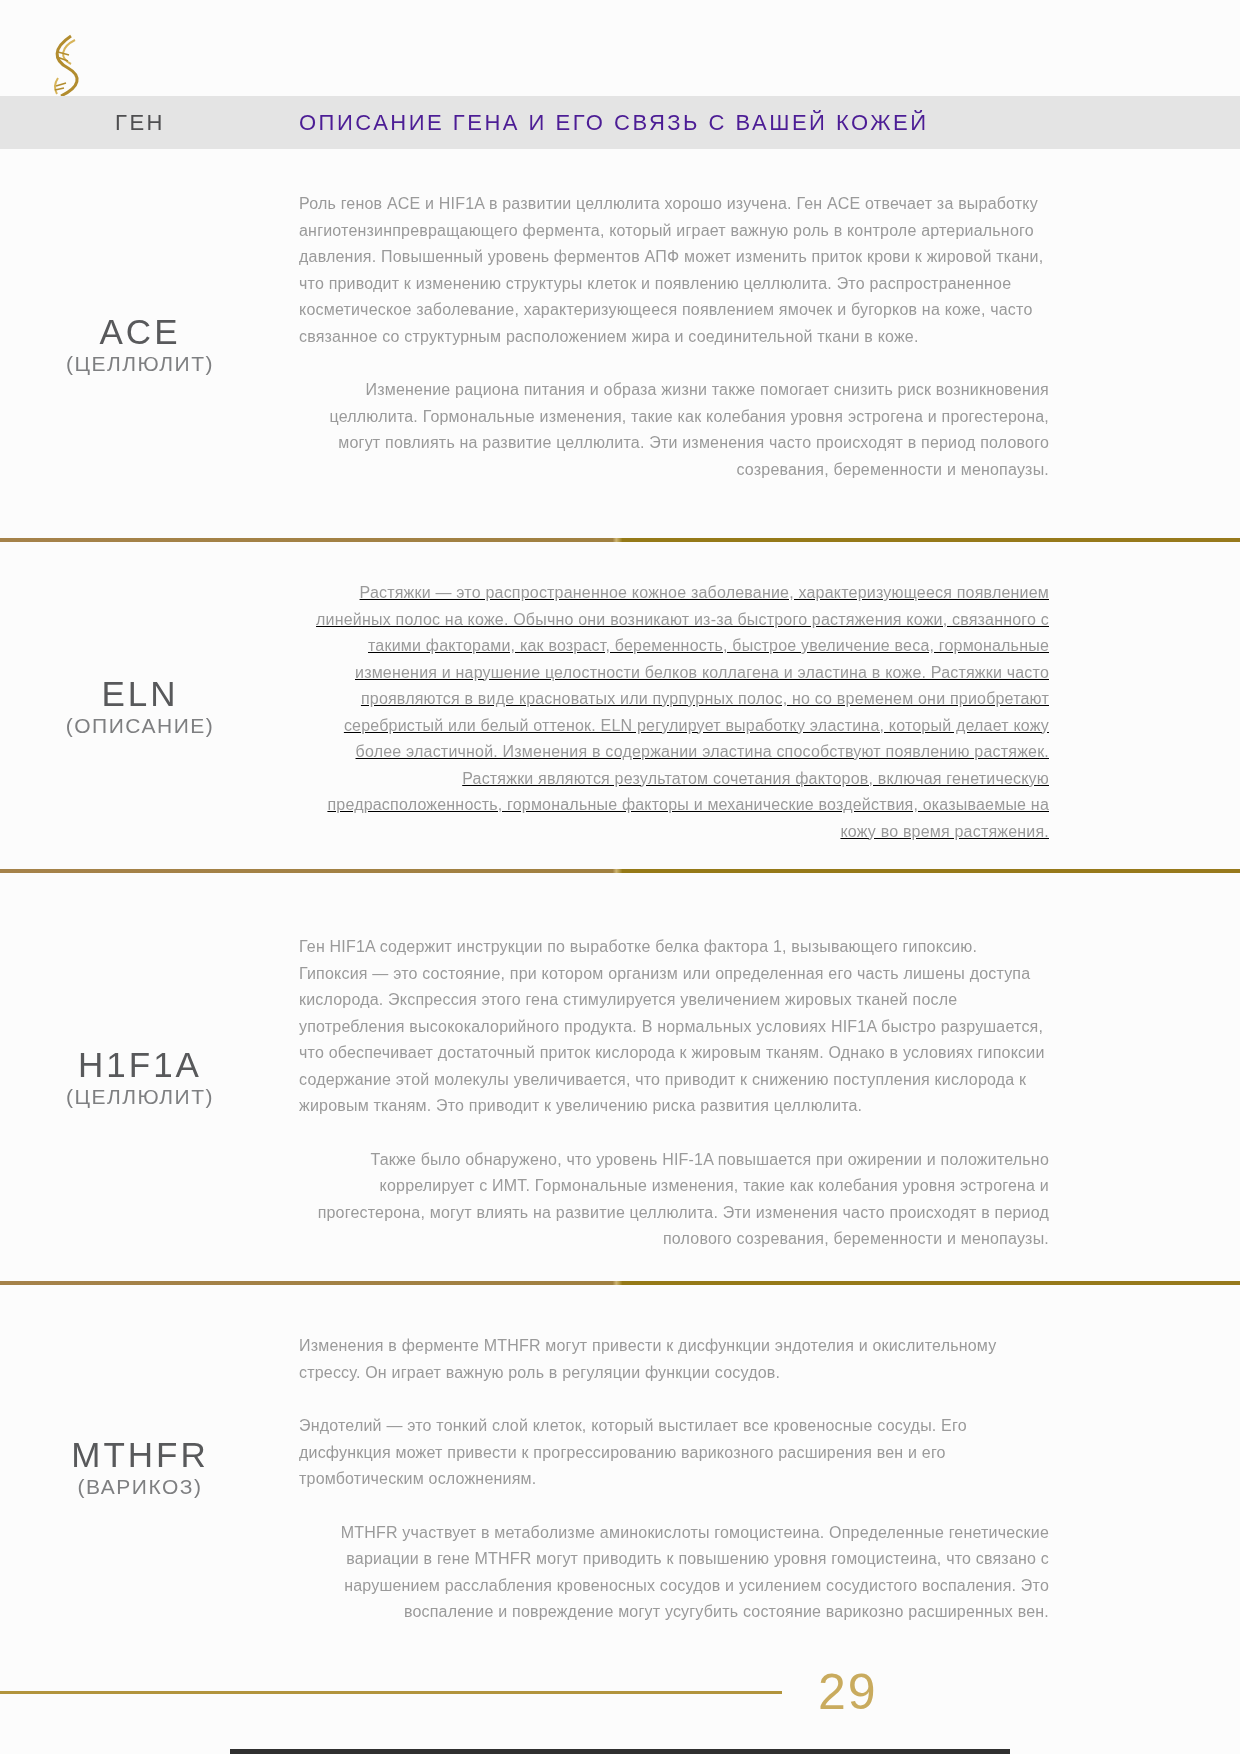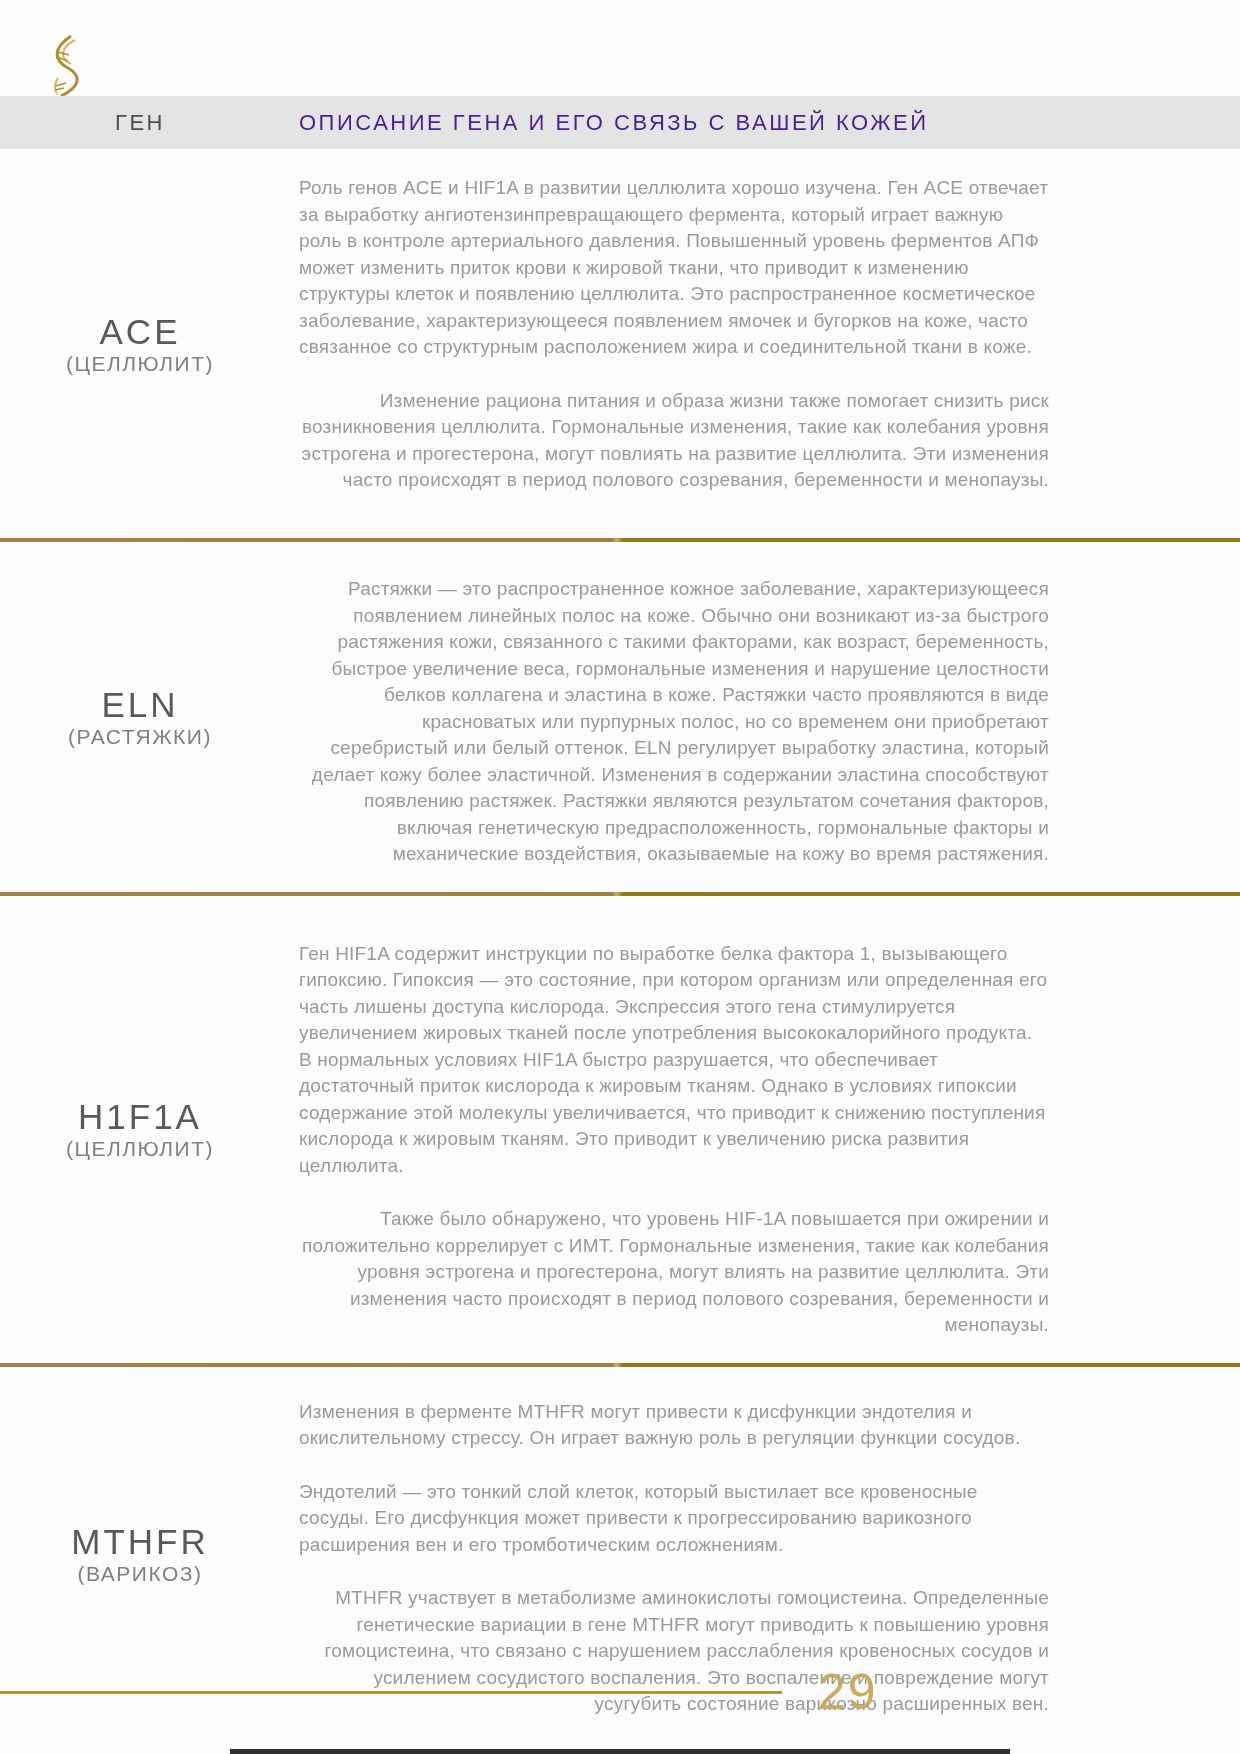--- a/index.html
+++ b/index.html
@@ -40,25 +40,25 @@
   .gene-name{
     font-size:35px;letter-spacing:3px;color:#58595b;font-weight:300;
   }
   .gene-trait{
     font-size:21px;letter-spacing:1.5px;color:#7e7f81;font-weight:300;
   }
   .desc-cell{
     padding:26px 0 24px 19px;max-width:750px;
   }
   .desc-cell p{
-    margin:0 0 27px 0;font-size:19px;line-height:26.5px;color:#9a9a9a;
+    margin:16px 0 27px 0;font-size:16px;line-height:26.5px;color:#9a9a9a;
     letter-spacing:0.2px;font-weight:300;
   }
   .desc-cell p:last-child{margin-bottom:0;text-align:right;}
-  .row-eln .desc-cell{padding-top:34px;}
+  .row-eln .desc-cell{padding-top:22px;text-decoration:underline;}
   .row-h1f1a .desc-cell{padding-top:45px;}
   .row-mthfr .desc-cell{padding-top:32px;}
   
   .footer{
     position:absolute;top:1660px;left:0;width:1240px;height:64px;
     display:flex;align-items:center;
   }
   .footer-rule{width:782px;height:3px;background:#b2943c;flex:none;}
   .page-number{
     margin-left:36px;font-size:50px;font-weight:300;color:#c9ab5e;
@@ -101,21 +101,21 @@
         <p>Роль генов ACE и HIF1A в развитии целлюлита хорошо изучена. Ген ACE отвечает за выработку ангиотензинпревращающего фермента, который играет важную роль в контроле артериального давления. Повышенный уровень ферментов АПФ может изменить приток крови к жировой ткани, что приводит к изменению структуры клеток и появлению целлюлита. Это распространенное косметическое заболевание, характеризующееся появлением ямочек и бугорков на коже, часто связанное со структурным расположением жира и соединительной ткани в коже.</p>
         <p>Изменение рациона питания и образа жизни также помогает снизить риск возникновения целлюлита. Гормональные изменения, такие как колебания уровня эстрогена и прогестерона, могут повлиять на развитие целлюлита. Эти изменения часто происходят в период полового созревания, беременности и менопаузы.</p>
       </div>
     </div>
 
     <div class="divider"></div>
 
     <div class="gene-row row-eln">
       <div class="gene-cell">
         <div class="gene-name">ELN</div>
-        <div class="gene-trait">(РАСТЯЖКИ)</div>
+        <div class="gene-trait">(ОПИСАНИЕ)</div>
       </div>
       <div class="desc-cell">
         <p>Растяжки — это распространенное кожное заболевание, характеризующееся появлением линейных полос на коже. Обычно они возникают из-за быстрого растяжения кожи, связанного с такими факторами, как возраст, беременность, быстрое увеличение веса, гормональные изменения и нарушение целостности белков коллагена и эластина в коже. Растяжки часто проявляются в виде красноватых или пурпурных полос, но со временем они приобретают серебристый или белый оттенок. ELN регулирует выработку эластина, который делает кожу более эластичной. Изменения в содержании эластина способствуют появлению растяжек. Растяжки являются результатом сочетания факторов, включая генетическую предрасположенность, гормональные факторы и механические воздействия, оказываемые на кожу во время растяжения.</p>
       </div>
     </div>
 
     <div class="divider"></div>
 
     <div class="gene-row row-h1f1a">
       <div class="gene-cell">

